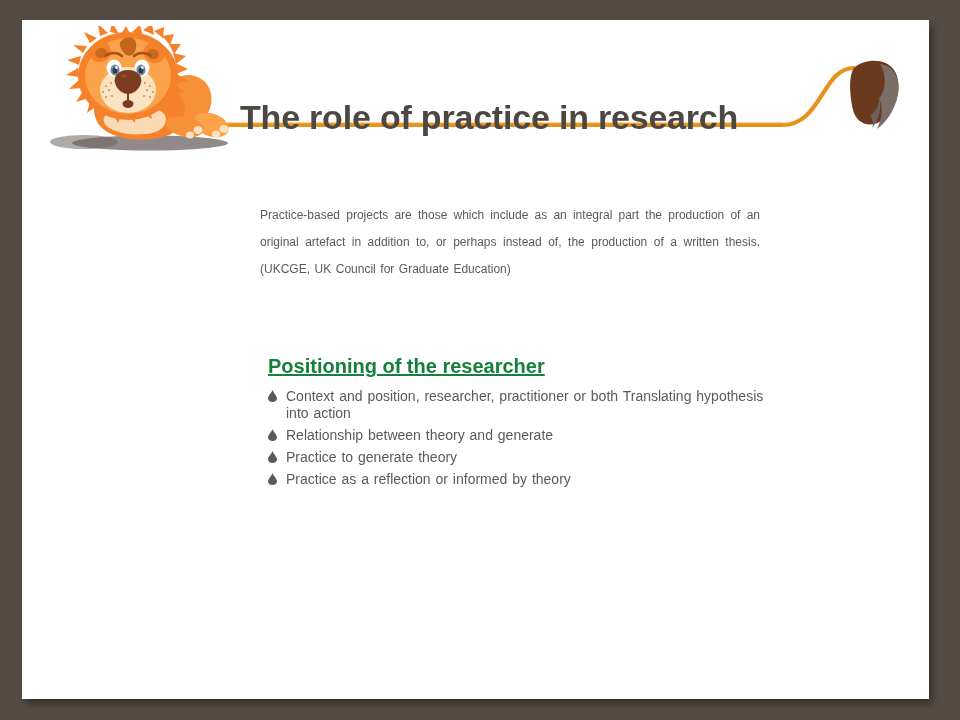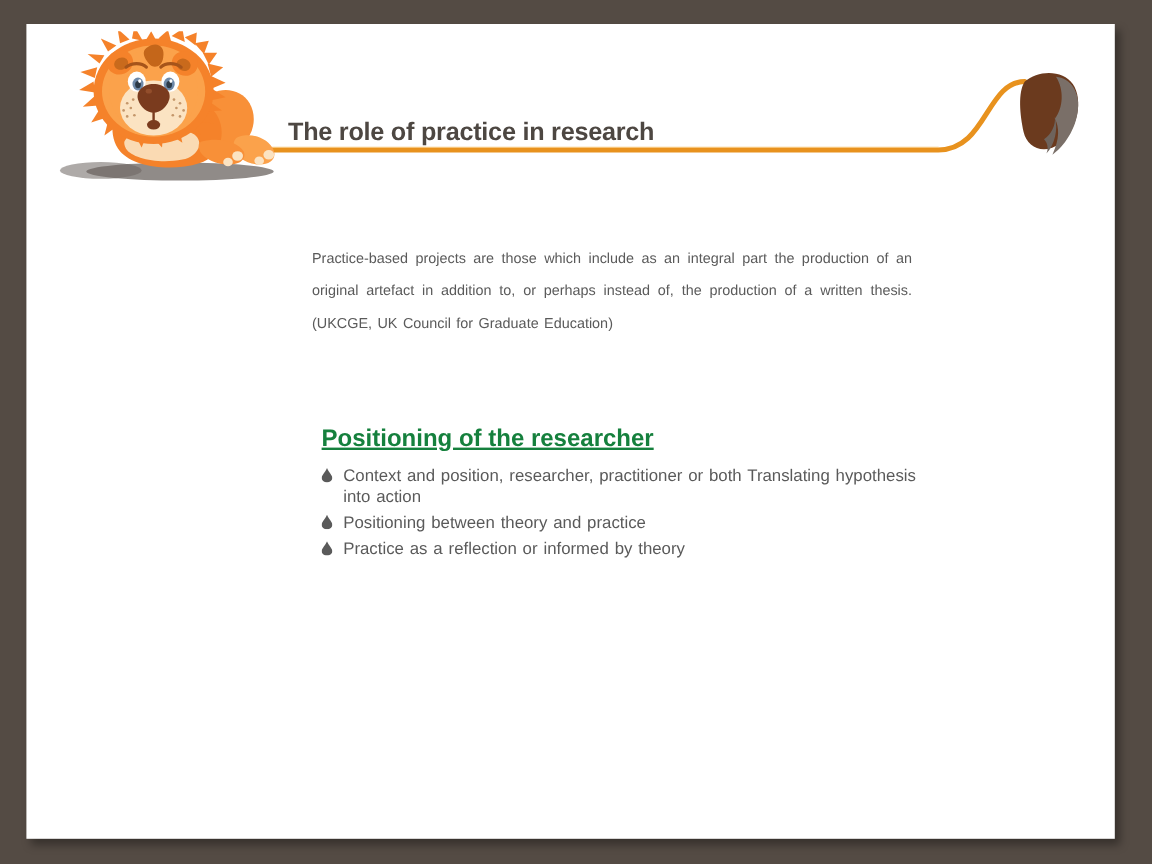--- a/index.html
+++ b/index.html
@@ -35,21 +35,21 @@
   }
   #header-swoosh {
     position: absolute;
     left: 0; top: 0;
     width: 907px; height: 125px;
   }
   #slide-title {
     position: absolute;
     left: 218px;
     top: 80px;
-    font-size: 21px;
+    font-size: 34px;
     font-weight: bold;
     color: #4D4742;
     letter-spacing: -0.2px;
     white-space: nowrap;
     line-height: 1;
     text-align: right;
   }
 
   
   #lion-illustration {
@@ -236,21 +236,27 @@
       <li>
         <svg class="droplet" viewBox="0 0 9 12">
           <path d="M4.5 0 C6.2 4 9 6.2 9 8.2 C9 10.4 7 12 4.5 12 C2 12 0 10.4 0 8.2 C0 6.2 2.8 4 4.5 0 Z" fill="currentColor"></path>
         </svg>
         <span>Context and position, researcher, practitioner or both Translating hypothesis into action</span>
       </li>
       <li>
         <svg class="droplet" viewBox="0 0 9 12">
           <path d="M4.5 0 C6.2 4 9 6.2 9 8.2 C9 10.4 7 12 4.5 12 C2 12 0 10.4 0 8.2 C0 6.2 2.8 4 4.5 0 Z" fill="currentColor"></path>
         </svg>
-        <span>Positioning between theory and practice</span>
+        <span>Relationship between theory and generate</span>
+      </li>
+      <li>
+        <svg class="droplet" viewBox="0 0 9 12">
+          <path d="M4.5 0 C6.2 4 9 6.2 9 8.2 C9 10.4 7 12 4.5 12 C2 12 0 10.4 0 8.2 C0 6.2 2.8 4 4.5 0 Z" fill="currentColor"></path>
+        </svg>
+        <span>Practice to generate theory</span>
       </li>
       <li>
         <svg class="droplet" viewBox="0 0 9 12">
           <path d="M4.5 0 C6.2 4 9 6.2 9 8.2 C9 10.4 7 12 4.5 12 C2 12 0 10.4 0 8.2 C0 6.2 2.8 4 4.5 0 Z" fill="currentColor"></path>
         </svg>
         <span>Practice as a reflection or informed by theory</span>
       </li>
     </ul>
 
   </div>

